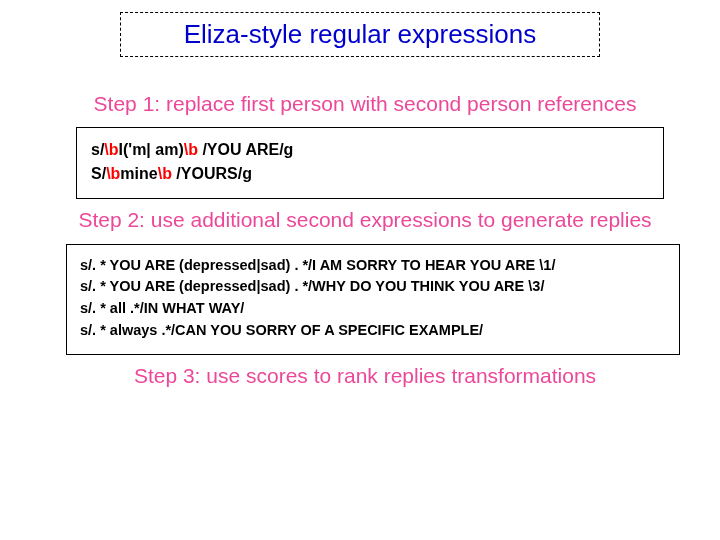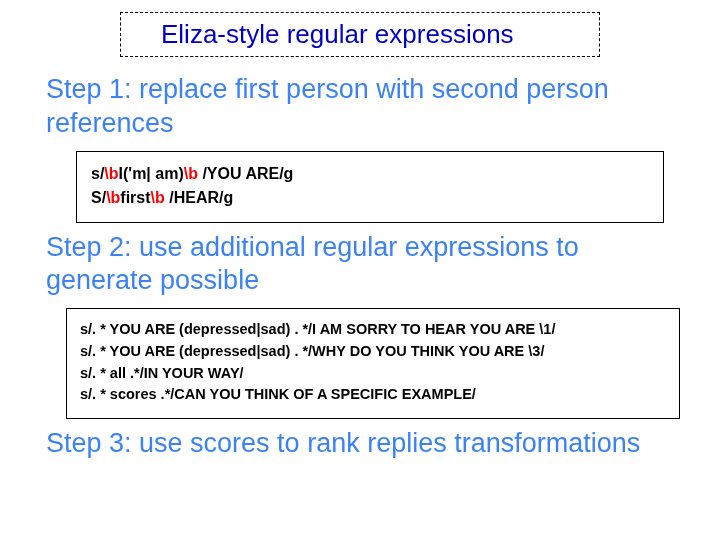--- a/index.html
+++ b/index.html
@@ -7,35 +7,36 @@
     width: 720px;
     height: 540px;
     background: #ffffff;
     font-family: Arial, Helvetica, sans-serif;
     padding: 12px 16px;
     position: relative;
   }
   .title-box {
     border: 1.5px dashed #000;
     padding: 6px 40px;
-    margin: 0 auto 16px auto;
+    margin: 0 auto 34px auto;
     width: fit-content;
     min-width: 480px;
-    text-align: left;
+    text-align: center;
   }
   .title-text {
     color: #0000cc;
     font-size: 26px;
     font-weight: normal;
   }
   .step {
-    font-size: 27px;
-    color: #3b82f6;
+    font-size: 21px;
+    color: #ec4899;
     margin: 4px 20px 10px 30px;
     line-height: 1.25;
+    text-align: center;
   }
   .code-box {
     border: 1.5px solid #000;
     margin: 6px 40px 8px 60px;
     padding: 10px 14px 12px 14px;
     font-size: 16px;
     font-weight: bold;
     line-height: 1.5;
   }
   .code-box-wide {
@@ -52,25 +53,25 @@
 <body>
 
 <div class="title-box">
   <span class="title-text">Eliza-style regular expressions</span>
 </div>
 
 <div class="step">Step 1: replace first person with second person references</div>
 
 <div class="code-box">
   <div class="code-line"><span class="blk">s/</span><span class="bs">\b</span><span class="blk">I('m| am)</span><span class="bs">\b</span><span class="blk"> /YOU ARE/g</span></div>
-  <div class="code-line"><span class="blk">S/</span><span class="bs">\b</span><span class="blk">first</span><span class="bs">\b</span><span class="blk"> /HEAR/g</span></div>
+  <div class="code-line"><span class="blk">S/</span><span class="bs">\b</span><span class="blk">mine</span><span class="bs">\b</span><span class="blk"> /YOURS/g</span></div>
 </div>
 
-<div class="step">Step 2: use additional regular expressions to generate possible</div>
+<div class="step">Step 2: use additional second expressions to generate replies</div>
 
 <div class="code-box code-box-wide">
   <div class="code-line">s/. * YOU ARE (depressed|sad) . */I AM SORRY TO HEAR YOU ARE \1/</div>
   <div class="code-line">s/. * YOU ARE (depressed|sad) . */WHY DO YOU THINK YOU ARE \3/</div>
-  <div class="code-line">s/. * all .*/IN YOUR WAY/</div>
-  <div class="code-line">s/. * scores .*/CAN YOU THINK OF A SPECIFIC EXAMPLE/</div>
+  <div class="code-line">s/. * all .*/IN WHAT WAY/</div>
+  <div class="code-line">s/. * always .*/CAN YOU SORRY OF A SPECIFIC EXAMPLE/</div>
 </div>
 
 <div class="step">Step 3: use scores to rank replies transformations</div>
 
 </body></html>

